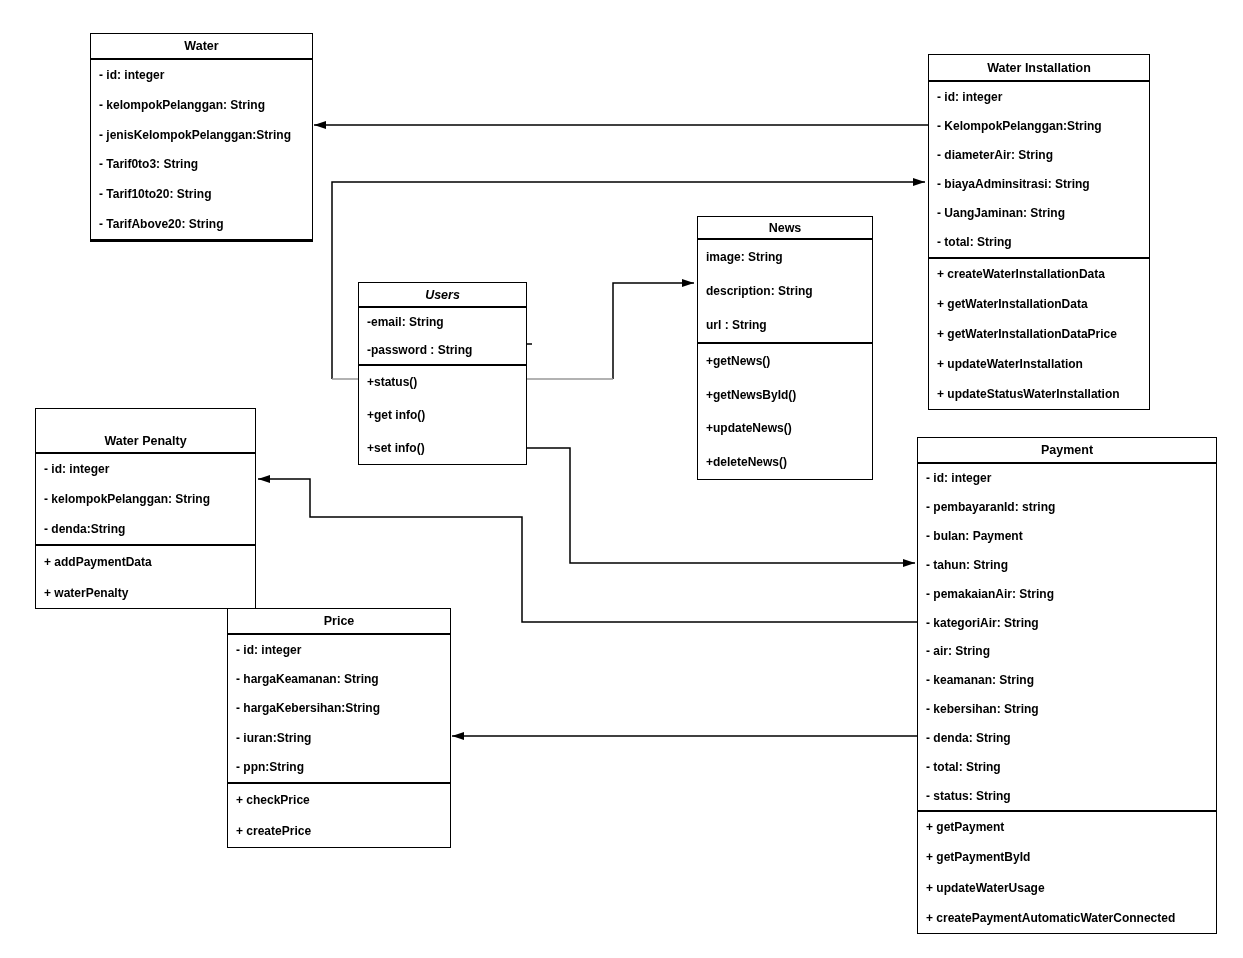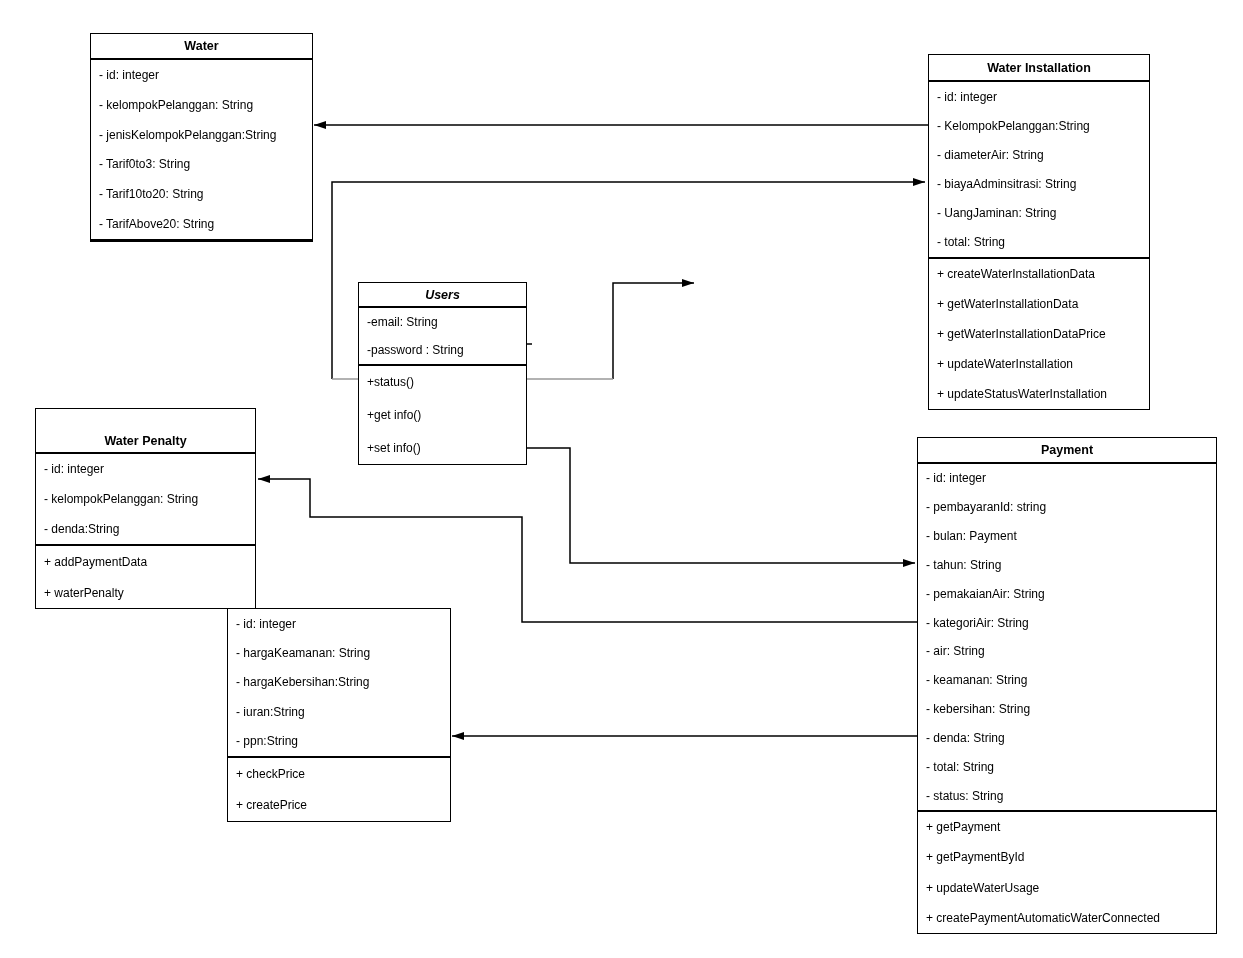--- a/index.html
+++ b/index.html
@@ -32,20 +32,21 @@
     font-size: 12.5px;
     color: #000000;
     border-bottom: 2px solid #000000;
     white-space: nowrap;
   }
   .section {
     box-sizing: border-box;
     display: flex;
     flex-direction: column;
     justify-content: space-around;
+    font-weight: bold;
   }
   .section.attrs {
     border-bottom: 2px solid #000000;
   }
   .member-row {
     display: flex;
     align-items: center;
     padding-left: 8px;
     font-size: 12px;
     color: #000000;
@@ -94,20 +95,34 @@
         <div class="member-row">- total: String</div>
       </div>
       <div class="section methods" style="height: 150px; text-align: right;">
         <div class="member-row">+ createWaterInstallationData</div>
         <div class="member-row">+ getWaterInstallationData</div>
         <div class="member-row">+ getWaterInstallationDataPrice</div>
         <div class="member-row">+ updateWaterInstallation</div>
         <div class="member-row">+ updateStatusWaterInstallation</div>
       </div>
     </div>
+    <div class="class-box" style="left: 697px; top: 216px; width: 174px;">
+      <div class="class-title" style="height: 23px;">News</div>
+      <div class="section attrs" style="height: 104px;">
+        <div class="member-row">image: String</div>
+        <div class="member-row">description: String</div>
+        <div class="member-row">url : String</div>
+      </div>
+      <div class="section methods" style="height: 135px;">
+        <div class="member-row">+getNews()</div>
+        <div class="member-row">+getNewsById()</div>
+        <div class="member-row">+updateNews()</div>
+        <div class="member-row">+deleteNews()</div>
+      </div>
+    </div>
     <div class="class-box" style="left: 358px; top: 282px; width: 167px;">
       <div class="class-title" style="height: 25px; font-style: italic;">Users</div>
       <div class="section attrs" style="height: 58px;">
         <div class="member-row">-email: String</div>
         <div class="member-row">-password : String</div>
       </div>
       <div class="section methods" style="height: 98px;">
         <div class="member-row">+status()</div>
         <div class="member-row">+get info()</div>
         <div class="member-row">+set info()</div>
@@ -119,20 +134,21 @@
         <div class="member-row">- id: integer</div>
         <div class="member-row">- kelompokPelanggan: String</div>
         <div class="member-row">- denda:String</div>
       </div>
       <div class="section methods" style="height: 62px;">
         <div class="member-row">+ addPaymentData</div>
         <div class="member-row">+ waterPenalty</div>
       </div>
     </div>
     <div class="class-box" style="left: 227px; top: 608px; width: 222px;">
+      <div class="class-title" style="height: 26px;">Price</div>
       <div class="section attrs" style="height: 149px;">
         <div class="member-row">- id: integer</div>
         <div class="member-row">- hargaKeamanan: String</div>
         <div class="member-row">- hargaKebersihan:String</div>
         <div class="member-row">- iuran:String</div>
         <div class="member-row">- ppn:String</div>
       </div>
       <div class="section methods" style="height: 63px;">
         <div class="member-row">+ checkPrice</div>
         <div class="member-row">+ createPrice</div>

